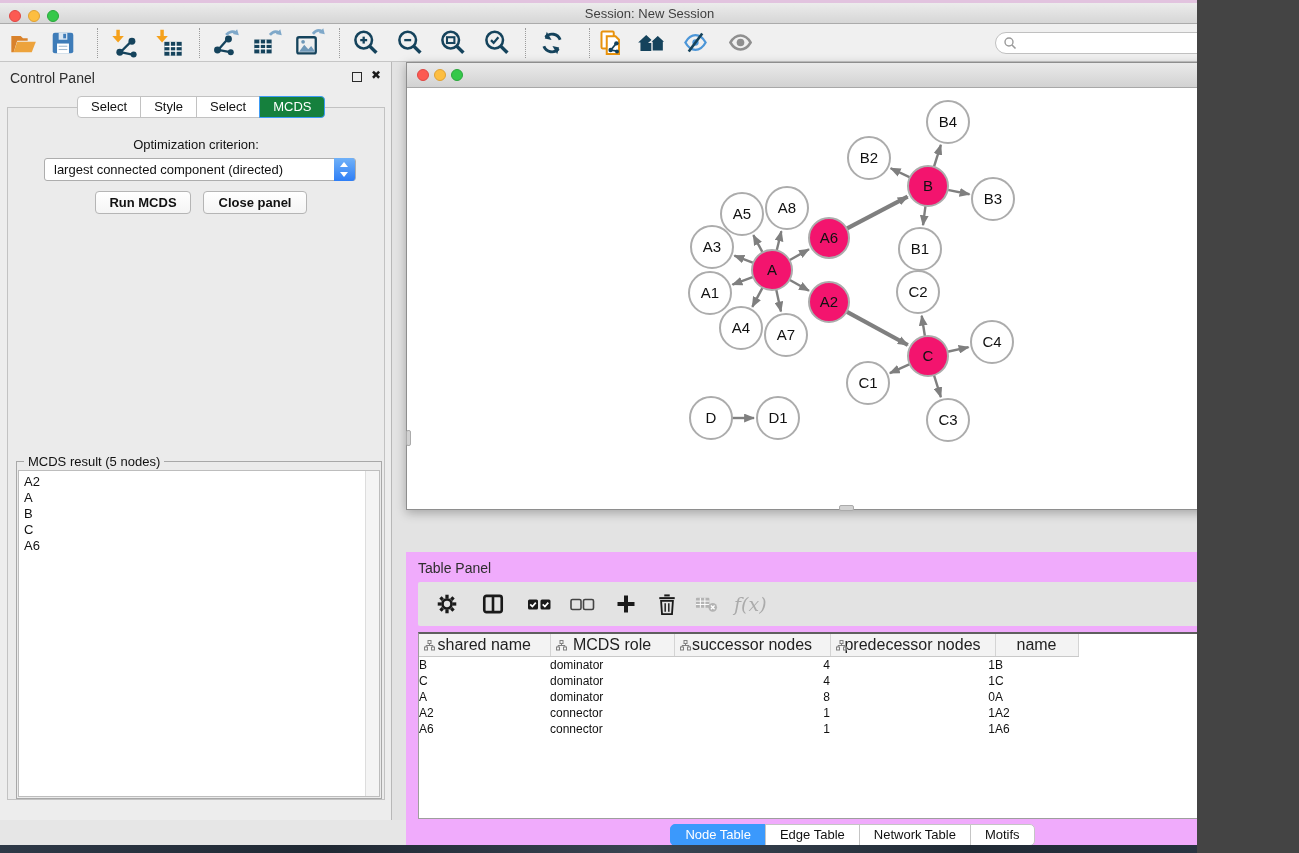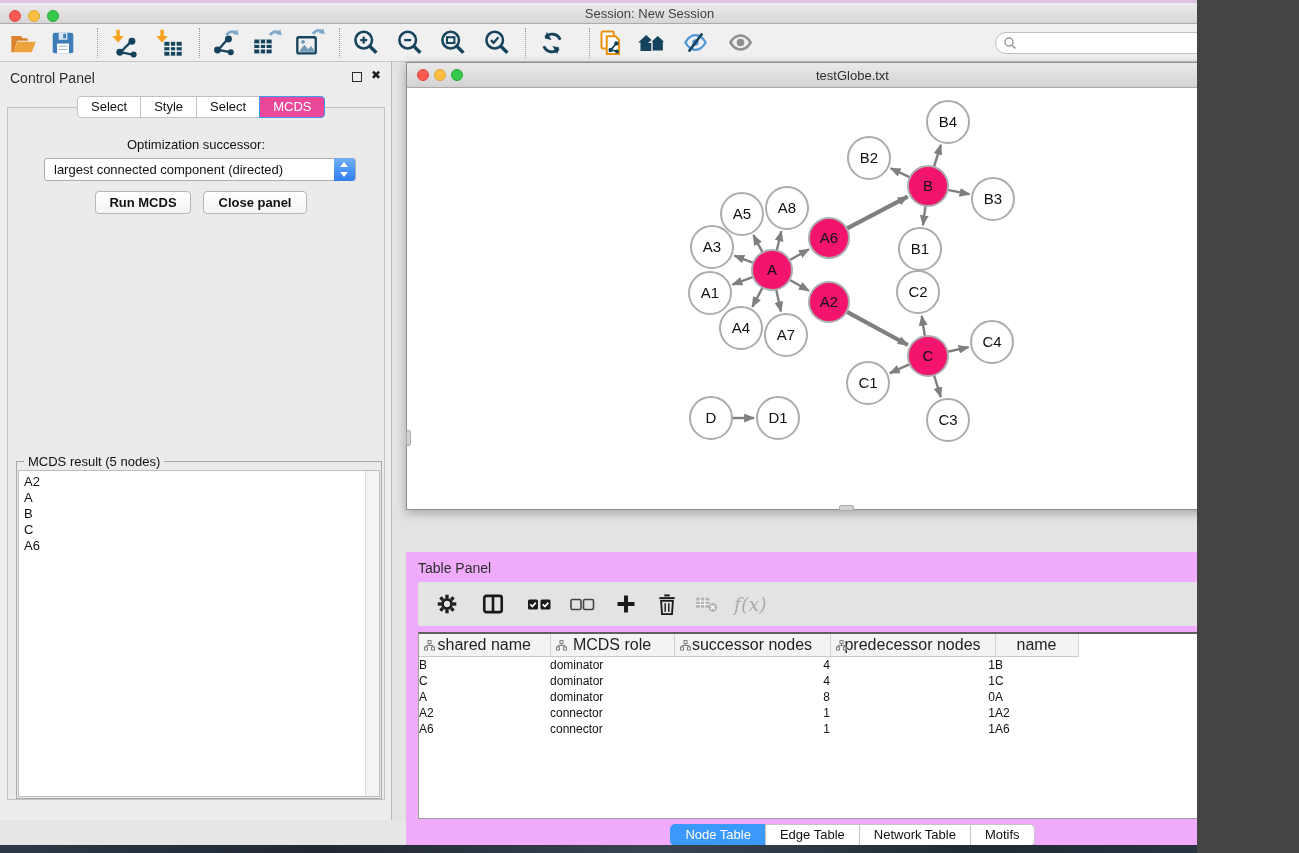--- a/index.html
+++ b/index.html
@@ -38,21 +38,21 @@
     border-right:1px solid #B8B8B8; }
   .panel-title { position:absolute; left:10px; top:8px; font-size:14px; color:#2E2E2E; }
   .float-ico { position:absolute; top:10px; width:10px; height:10px; border:1.6px solid #2A2A2A; background:transparent; }
   .close-ico { position:absolute; top:6px; font-size:12px; font-weight:bold; color:#1A1A1A;
     font-family:"DejaVu Sans",sans-serif; }
   .cp-tabs { position:absolute; left:77px; top:34px; display:flex; z-index:2; }
   .cp-tab { height:22px; line-height:20px; padding:0 13px; font-size:13px; background:#FFF;
     border:1px solid #C2C2C2; margin-left:-1px; color:#111; }
   .cp-tab:first-child { border-radius:4px 0 0 4px; margin-left:0; }
   .cp-tab:last-child { border-radius:0 4px 4px 0; }
-  .cp-tab.active { background:#ec4899; border-color:#3D9BF5; color:#FFF; }
+  .cp-tab.active { background:#15803d; border-color:#3D9BF5; color:#FFF; }
   .cp-body { position:absolute; left:7px; top:45px; width:378px; height:693px; background:#EBEBEB;
     border:1px solid #C2C2C2; }
   .opt-label { position:absolute; left:0; right:0; top:29px; text-align:center; font-size:13px; color:#111; }
   .criterion { position:absolute; left:36px; top:50px; width:312px; height:23px; background:#FFF;
     border:1px solid #ADADAD; border-radius:3px; font-size:13px; color:#111; line-height:21px; padding-left:9px; }
   .criterion .stepper { position:absolute; right:0; top:-1px; width:21px; height:23px; border-radius:0 3px 3px 0;
     background:linear-gradient(#70B1F8,#2E7EF6); }
   .criterion .stepper .up { position:absolute; left:6px; top:4px; width:0; height:0;
     border-left:4.5px solid transparent; border-right:4.5px solid transparent; border-bottom:5px solid #FFF; }
   .criterion .stepper .dn { position:absolute; left:6px; bottom:4px; width:0; height:0;
@@ -298,21 +298,21 @@
       <div class="panel-title">Control Panel</div>
       <div class="float-ico" style="right:29px"></div>
       <div class="close-ico" style="right:10px">✖</div>
       <div class="cp-tabs" id="cp-tabs">
           <div class="cp-tab">Select</div>
           <div class="cp-tab">Style</div>
           <div class="cp-tab">Select</div>
           <div class="cp-tab active">MCDS</div>
         </div>
       <div class="cp-body">
-        <div class="opt-label">Optimization successor:</div>
+        <div class="opt-label">Optimization criterion:</div>
         <div class="criterion">
           <span>largest connected component (directed)</span>
           <span class="stepper">
               <span class="up"></span>
               <span class="dn"></span>
             </span>
         </div>
         <div class="cp-btn btn-run">Run MCDS</div>
         <div class="cp-btn btn-close">Close panel</div>
         <div class="result-box">
@@ -329,21 +329,20 @@
           </div>
         </div>
       </div>
     </div>
 
     <div class="net-window">
       <div class="net-titlebar">
         <div class="tl red"></div>
         <div class="tl yel"></div>
         <div class="tl grn"></div>
-        <div class="net-title">testGlobe.txt</div>
       </div>
       <div class="net-canvas">
         <svg class="graph" id="graph-svg" width="891" height="421" viewBox="0 0 891 421">
             <defs>
               <marker id="arr" viewBox="0 0 10 8" refX="9" refY="4" markerWidth="11" markerHeight="9" markerUnits="userSpaceOnUse" orient="auto">
                 <path d="M0,0 L10,4 L0,8 z" fill="#7F7F7F"></path>
               </marker>
             </defs>
             <line x1="355.55557174969164" y1="164.37040059942436" x2="346.33331390037006" y2="147.15551928069078" stroke="#7F7F7F" stroke-width="2.4" marker-end="url(#arr)"></line>
             <line x1="369.70302632602125" y1="162.56082451911215" x2="374.3563684087745" y2="143.3270105770654" stroke="#7F7F7F" stroke-width="2.4" marker-end="url(#arr)"></line>

